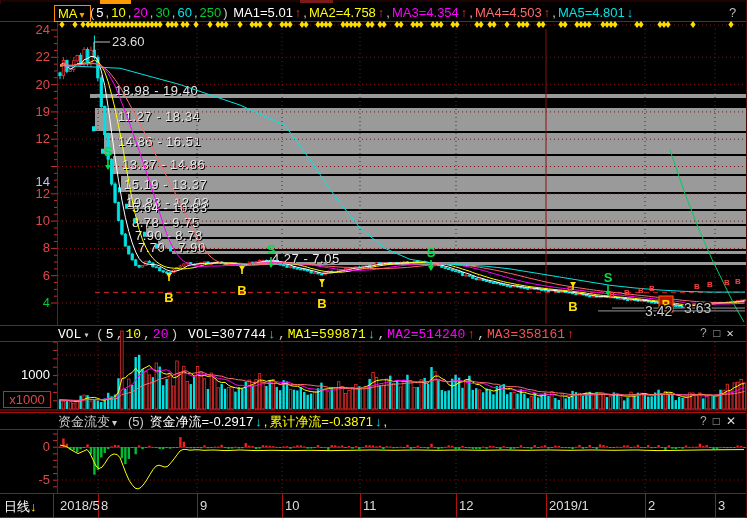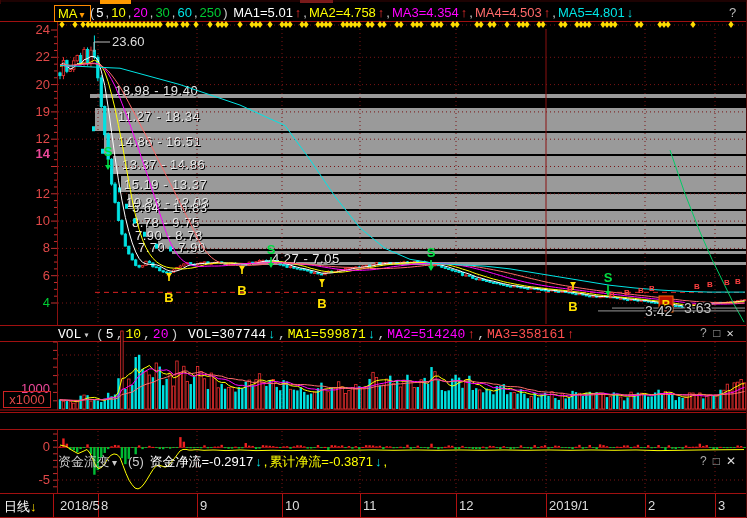--- a/index.html
+++ b/index.html
@@ -1152,39 +1152,39 @@
     <span class="abs" id="legend-main" style="left:90px;top:2px;"><span style="color: rgb(204, 204, 204);">(</span><span style="color: rgb(255, 255, 255);">5</span><span style="color: rgb(204, 204, 204);">,</span><span style="color: rgb(255, 255, 0);">10</span><span style="color: rgb(204, 204, 204);">,</span><span style="color: rgb(255, 0, 255);">20</span><span style="color: rgb(204, 204, 204);">,</span><span style="color: rgb(0, 204, 51);">30</span><span style="color: rgb(204, 204, 204);">,</span><span style="color: rgb(0, 229, 229);">60</span><span style="color: rgb(204, 204, 204);">,</span><span style="color: rgb(0, 204, 51);">250</span><span style="color: rgb(204, 204, 204);">) </span><span style="color: rgb(255, 255, 255);">MA1=5.01</span><span style="color: rgb(255, 50, 50); font-weight: bold;">↑</span><span style="color: rgb(204, 204, 204);">,</span><span style="color: rgb(255, 255, 0);">MA2=4.758</span><span style="color: rgb(255, 50, 50); font-weight: bold;">↑</span><span style="color: rgb(204, 204, 204);">,</span><span style="color: rgb(255, 0, 255);">MA3=4.354</span><span style="color: rgb(255, 50, 50); font-weight: bold;">↑</span><span style="color: rgb(204, 204, 204);">,</span><span style="color: rgb(255, 106, 106);">MA4=4.503</span><span style="color: rgb(255, 50, 50); font-weight: bold;">↑</span><span style="color: rgb(204, 204, 204);">,</span><span style="color: rgb(0, 229, 229);">MA5=4.801</span><span style="color: rgb(0, 229, 229); font-weight: bold;">↓</span></span>
     <span class="abs" style="left:729px;top:2px;color:#bbb;">?</span>
   </div>
 
   <div class="hdr" id="hdr-vol" style="top:327px;font-family:Liberation Mono, monospace;">
     <span class="abs" style="left:58px;top:0;" id="volbox"><span style="color:#fff;">VOL</span><span class="dd">▾</span></span>
     <span class="abs" id="legend-vol" style="left:96px;top:0;"><span style="color: rgb(204, 204, 204);">(</span><span style="color: rgb(255, 255, 255);">5</span><span style="color: rgb(204, 204, 204);">,</span><span style="color: rgb(255, 255, 0);">10</span><span style="color: rgb(204, 204, 204);">,</span><span style="color: rgb(255, 0, 255);">20</span><span style="color: rgb(204, 204, 204);">) </span><span style="color: rgb(255, 255, 255);">VOL=307744</span><span style="color: rgb(0, 229, 229); font-weight: bold;">↓</span><span style="color: rgb(204, 204, 204);">,</span><span style="color: rgb(255, 255, 0);">MA1=599871</span><span style="color: rgb(0, 229, 229); font-weight: bold;">↓</span><span style="color: rgb(204, 204, 204);">,</span><span style="color: rgb(255, 0, 255);">MA2=514240</span><span style="color: rgb(255, 50, 50); font-weight: bold;">↑</span><span style="color: rgb(204, 204, 204);">,</span><span style="color: rgb(255, 80, 80);">MA3=358161</span><span style="color: rgb(255, 50, 50); font-weight: bold;">↑</span></span>
     <span class="winicons" style="left:700px;top:0;"><span>?</span><span>□</span><span class="x">✕</span></span>
   </div>
 
-  <div class="hdr" id="hdr-flow" style="top:414px;margin-top:40px;">
+  <div class="hdr" id="hdr-flow" style="top:414px;">
     <span class="abs" style="left:58px;top:0;" id="flowbox"><span style="color:#ccc;">资金流变</span><span class="dd">▾</span></span>
     <span class="abs" id="legend-flow" style="left:128px;top:0;"><span style="color: rgb(204, 204, 204);">(5) </span><span style="color: rgb(255, 255, 255);">资金净流=-0.2917</span><span style="color: rgb(0, 229, 229); font-weight: bold;">↓</span><span style="color: rgb(255, 255, 0);">,</span><span style="color: rgb(255, 255, 0);">累计净流=-0.3871</span><span style="color: rgb(0, 229, 229); font-weight: bold;">↓</span><span style="color: rgb(255, 255, 0);">,</span></span>
     <span class="winicons" style="left:700px;top:0;"><span>?</span><span>□</span><span class="x">✕</span></span>
   </div>
 
   <div id="axis-labels">
       <div class="lbl" style="top: 22px; color: rgb(224, 72, 72);">24</div>
       <div class="lbl" style="top: 49.3px; color: rgb(224, 72, 72);">22</div>
       <div class="lbl" style="top: 76.6px; color: rgb(224, 72, 72);">20</div>
       <div class="lbl" style="top: 103.9px; color: rgb(224, 72, 72);">19</div>
       <div class="lbl" style="top: 131.2px; color: rgb(224, 72, 72);">12</div>
-      <div class="lbl" style="top: 146px; color: #ec4899; font-weight: bold;">14</div>
+      <div class="lbl" style="top: 174px; color: #c4b5fd;">14</div>
       <div class="lbl" style="top: 185.8px; color: rgb(224, 72, 72);">12</div>
       <div class="lbl" style="top: 213.1px; color: rgb(224, 72, 72);">10</div>
       <div class="lbl" style="top: 240.4px; color: rgb(224, 72, 72);">8</div>
       <div class="lbl" style="top: 267.7px; color: rgb(224, 72, 72);">6</div>
       <div class="lbl" style="top: 295px; color: rgb(0, 204, 51);">4</div>
-      <div class="lbl" style="top: 381px; color: #ec4899;">1000</div>
+      <div class="lbl" style="top: 367px; color: #ffffff;">1000</div>
       <div class="lbl" style="top: 439px; color: rgb(224, 72, 72);">0</div>
       <div class="lbl" style="top: 472px; color: rgb(224, 72, 72);">-5</div>
     </div>
   <div id="x1000box">x1000</div>
 
   <div class="abs" id="bottom-bar" style="left:0;top:494px;width:662px;height:24px;">
     <span class="abs" style="left:4px;top:4px;color:#fff;">
       <span>日线</span><span style="color:#ffe000;font-weight:bold;">↓</span>
     </span>
     <span id="timeline"></span>

